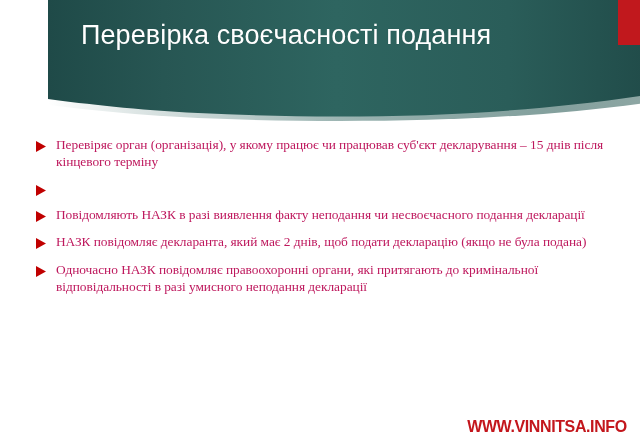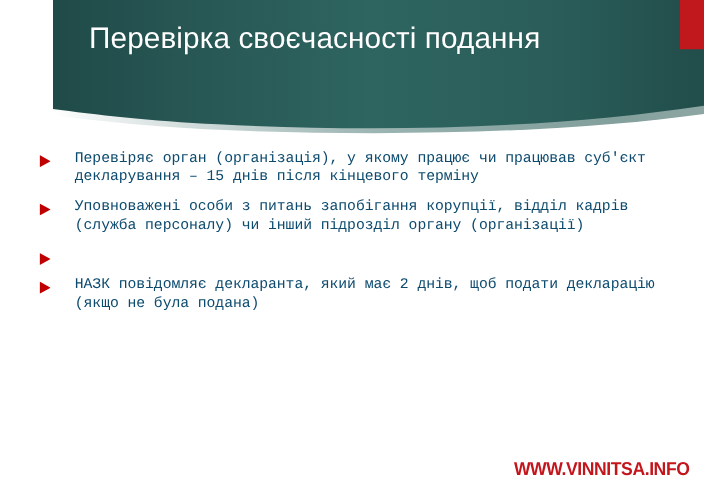--- a/index.html
+++ b/index.html
@@ -76,26 +76,25 @@
   .bullet-marker {
     flex: 0 0 auto;
     width: 10px;
     height: 11px;
     margin-top: 5px;
     margin-right: 10px;
   }
   .bullet-marker svg { display: block; }
   .bullet-text {
     flex: 1 1 auto;
-    color: #0c4a6e;
-    font-family: Liberation Mono, monospace;
+    color: #be185d;
+    font-family: Liberation Serif, serif;
     font-size: 13.4px;
     line-height: 1.28;
     letter-spacing: -0.05px;
-    margin-left: 12px;
   }
 
   
   #watermark {
     position: absolute;
     right: 13px;
     bottom: 5px;
     color: #c3161c;
     font-family: "Liberation Sans", sans-serif;
     font-size: 17px;
@@ -152,40 +151,48 @@
       </span>
       <span class="bullet-text">Перевіряє орган (організація), у якому працює чи працював суб'єкт декларування – 15 днів після кінцевого терміну</span>
     </div>
 
     <div class="bullet-row">
       <span class="bullet-marker">
         <svg width="10" height="11" viewBox="0 0 10 11">
             <polygon points="0,0 10,5.5 0,11" fill="#c00000"></polygon>
           </svg>
       </span>
-      <span class="bullet-text">Уповноважені особи з питань запобігання корупції, відділ кадрів (служба персоналу) чи інший підрозділ органу (організації)</span>
     </div>
 
 
     <div class="bullet-row">
       <span class="bullet-marker">
         <svg width="10" height="11" viewBox="0 0 10 11">
             <polygon points="0,0 10,5.5 0,11" fill="#c00000"></polygon>
           </svg>
       </span>
+      <span class="bullet-text">Повідомляють НАЗК в разі виявлення факту неподання чи несвоєчасного подання декларації</span>
     </div>
 
     <div class="bullet-row">
       <span class="bullet-marker">
         <svg width="10" height="11" viewBox="0 0 10 11">
             <polygon points="0,0 10,5.5 0,11" fill="#c00000"></polygon>
           </svg>
       </span>
       <span class="bullet-text">НАЗК повідомляє декларанта, який має 2 днів, щоб подати декларацію (якщо не була подана)</span>
     </div>
 
 
+    <div class="bullet-row">
+      <span class="bullet-marker">
+        <svg width="10" height="11" viewBox="0 0 10 11">
+            <polygon points="0,0 10,5.5 0,11" fill="#c00000"></polygon>
+          </svg>
+      </span>
+      <span class="bullet-text">Одночасно НАЗК повідомляє правоохоронні органи, які притягають до кримінальної відповідальності в разі умисного неподання декларації</span>
+    </div>
 
   </div>
 
   <div id="watermark">WWW.VINNITSA.INFO</div>
 
 </div>
 
 </body></html>

